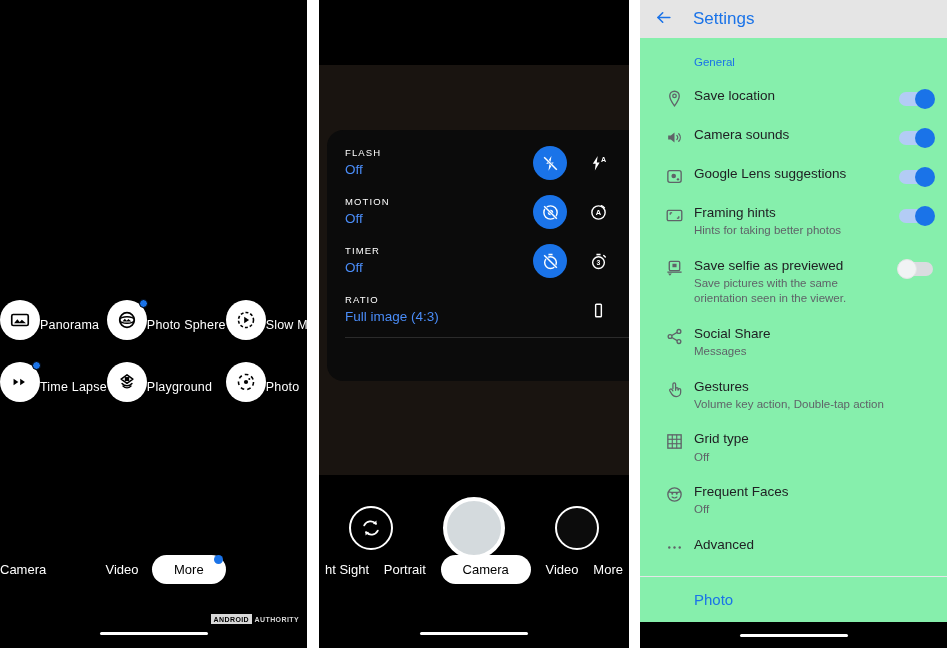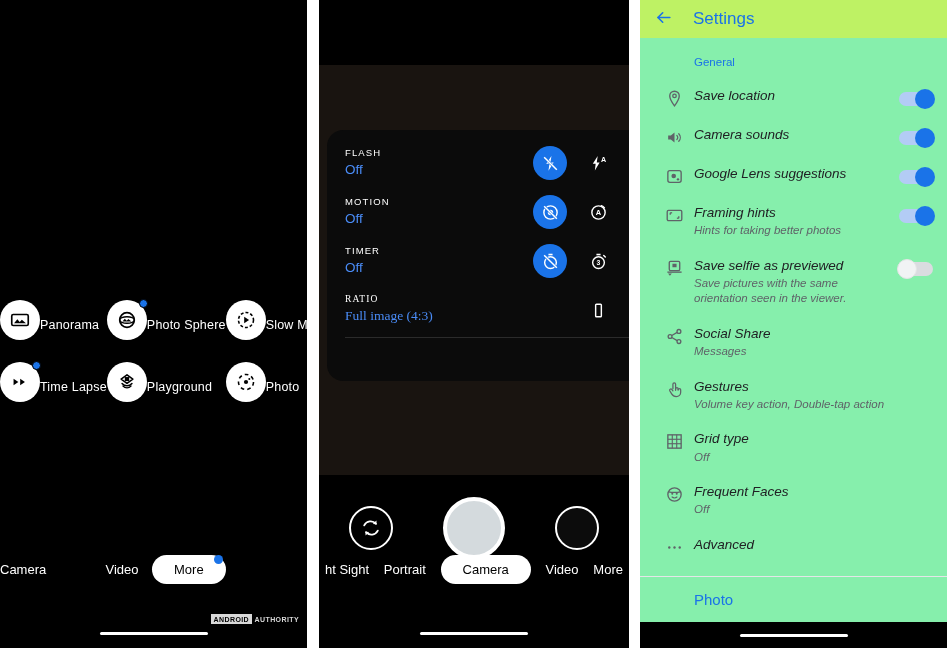--- a/index.html
+++ b/index.html
@@ -70,31 +70,31 @@
   .vf-controls { position:absolute; top:497px; left:0; width:100%;
     display:flex; align-items:center; justify-content:center; gap:50px; }
   .flip-btn { width:44px; height:44px; border-radius:50%; border:2px solid #fff;
     display:flex; align-items:center; justify-content:center; }
   .shutter { width:62px; height:62px; border-radius:50%; background:#d4dadd;
     border:4px solid #fff; }
   .thumb-btn { width:44px; height:44px; border-radius:50%; border:2px solid #fff;
     background:#0c0c0c; }
 
   
-  .set-header { height:38px; background:#bef264; display:flex; align-items:center;
+  .set-header { height:38px; background:#e5e5e5; display:flex; align-items:center;
     padding-left:14px; gap:20px; }
   .set-title { color:#1a73e8; font-size:17px; font-weight:500; }
   .set-body { background:#86efac; height:600px; }
   .set-section { color:#1a73e8; font-size:11.5px; font-weight:500;
     padding:18px 0 10px 54px; }
   .set-row { display:flex; align-items:flex-start; padding:9px 14px 9px 14px;
     min-height:38px; }
   .set-icon { width:40px; flex:0 0 40px; display:flex; justify-content:center;
     padding-top:2px; }
-  .set-text { flex:1 1 auto; padding-right:8px;font-style:italic; }
+  .set-text { flex:1 1 auto; padding-right:8px; }
   .set-label { color:#202124; font-size:13.5px; line-height:1.35; }
   .set-sub { color:#5f6368; font-size:11.5px; line-height:1.35; margin-top:1px; }
   .toggle { flex:0 0 auto; width:34px; height:14px; border-radius:8px;
     position:relative; margin-top:5px; }
   .toggle.on { background:#b3ccf5; }
   .toggle.off { background:#dadce0; }
   .toggle .knob { position:absolute; top:-3px; width:20px; height:20px;
     border-radius:50%; }
   .toggle.on .knob  { right:-2px; background:#1a73e8; }
   .toggle.off .knob { left:-2px; background:#f1f3f4; border:1px solid #e4e5e6; }
@@ -290,21 +290,21 @@
             <svg width="19" height="19" viewBox="0 0 24 24">
               <circle cx="12" cy="13.4" r="7.4" fill="none" stroke="#fff" stroke-width="1.8"></circle>
               <rect x="9.4" y="2.2" width="5.2" height="2" fill="#fff"></rect>
               <line x1="18.6" y1="4.4" x2="20.6" y2="6.4" stroke="#fff" stroke-width="1.8" stroke-linecap="round"></line>
               <text x="12" y="16.8" font-size="7.6" font-weight="bold" fill="#fff" text-anchor="middle" font-family="Liberation Sans, sans-serif">10</text>
             </svg>
           </div>
         </div>
       </div>
 
-      <div class="popup-row" style="margin-bottom:10px;font-family:Liberation Serif, serif;">
+      <div class="popup-row" style="margin-bottom:10px;">
         <div class="popup-left">
           <div class="popup-cap">RATIO</div>
           <div class="popup-val" style="font-weight:500;">Full image (4:3)</div>
         </div>
         <div class="popup-opts">
           <div class="opt">
             <svg width="19" height="19" viewBox="0 0 24 24">
               <rect x="8.4" y="4" width="7.2" height="16" rx="1" fill="none" stroke="#fff" stroke-width="1.8"></rect>
             </svg>
           </div>

